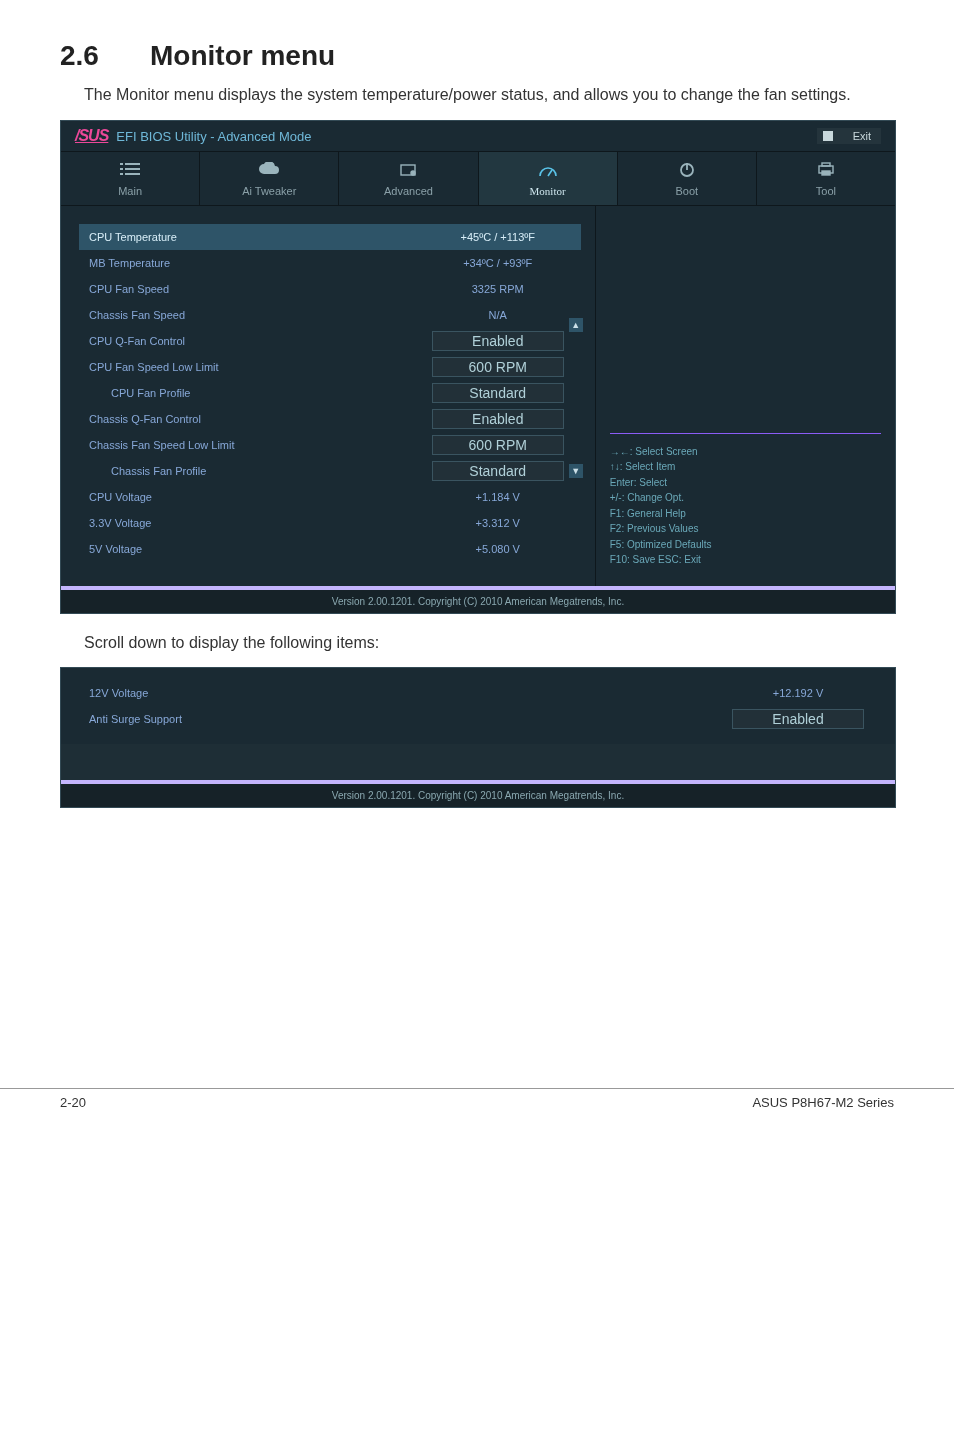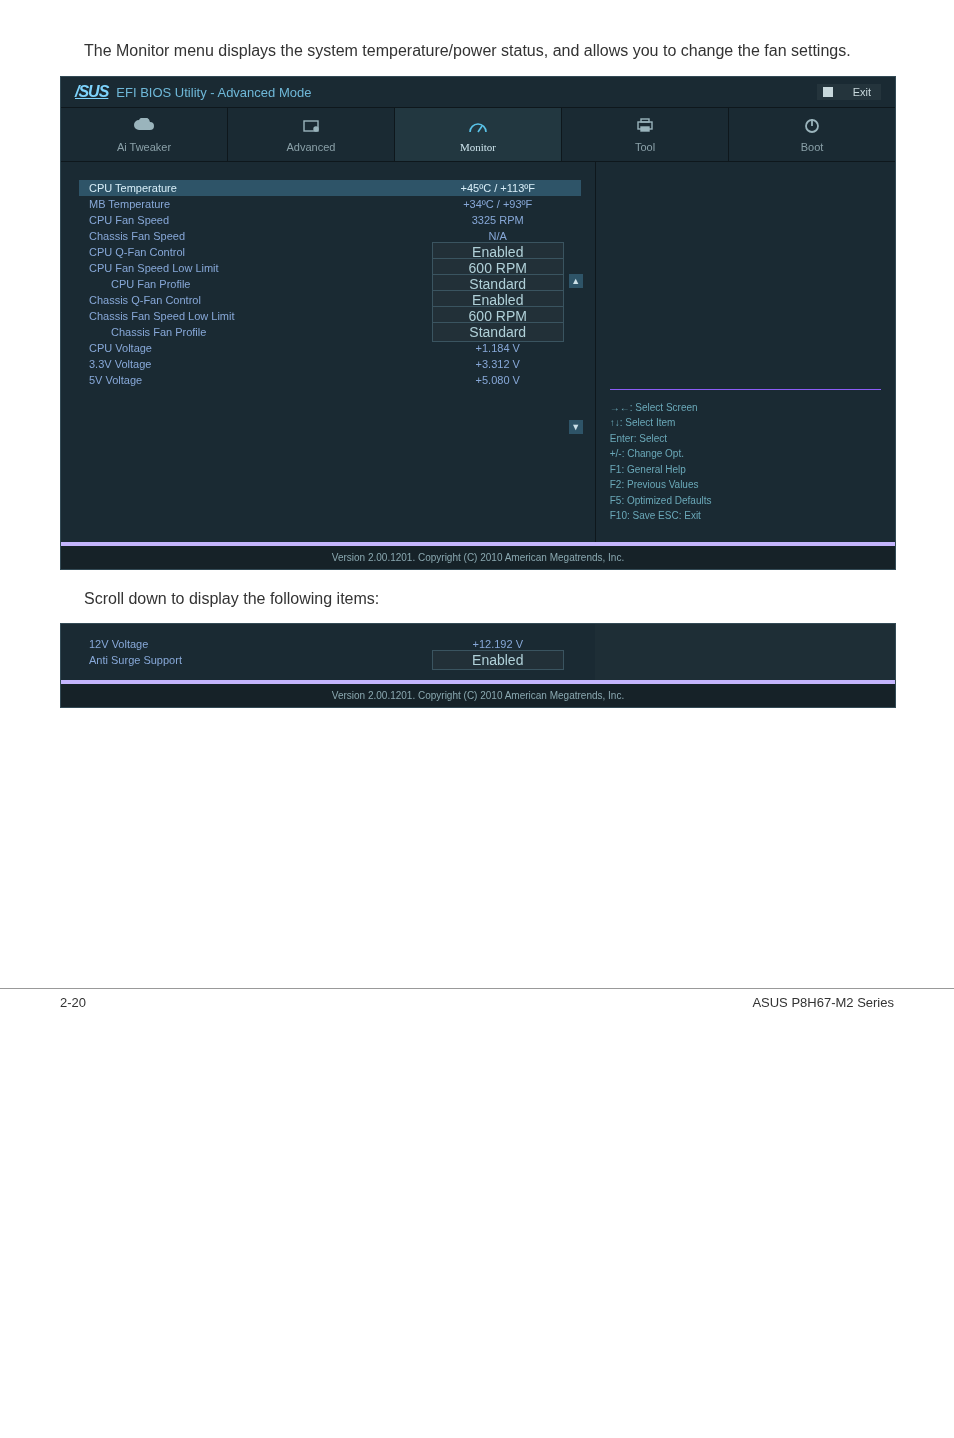--- a/index.html
+++ b/index.html
@@ -38,21 +38,21 @@
     justify-content: space-between;
     align-items: center;
     padding: 6px 14px;
     border-bottom: 1px solid #0e171c;
   }
   .bios-title-left { display:flex; align-items:baseline; gap:8px; }
   .asus-logo {
     font-style: italic;
     font-weight: bold;
     font-size: 16px;
-    color: #7dd3fc;
+    color: #ec4899;
     letter-spacing: -1px;
     text-decoration: underline;
   }
   .bios-title-text { color:#6fb8d8; font-size:13px; }
   .exit-btn {
     background:#24343c;
     padding:2px 10px 2px 6px;
     display:flex; align-items:center; gap:20px;
     font-size:11px; color:#c8d8dc;
   }
@@ -86,21 +86,21 @@
   .bios-right {
     flex:1;
     border-left:1px solid #0e171c;
     padding:18px 14px;
     display:flex;
     flex-direction:column;
   }
   .row {
     display:flex;
     align-items:center;
-    height:16px;
+    height:26px;
     padding-left:28px;
     padding-right:22px;
     color:#87a8d8;
     font-size:11px;
   }
   .row.indent { padding-left:50px; }
   .row .lbl{ flex:1; }
   .row .val{ width:150px; text-align:center; color:#87a8d8;}
   .row.selected {
     margin-left:18px; margin-right:14px;
@@ -140,55 +140,71 @@
   }
   .footer {
     text-align:center;
     padding:6px 0;
     font-size:10px;
     color:#8aa8b0;
     border-top:4px solid #c4b5fd;
     background:#162228;
   }
   
-  .bios-window.short .bios-body{min-height:0;}
+  .bios-window.short .bios-body{min-height:0;flex-direction:column;}
   .bios-window.short .bios-left{padding:12px 0;}
   .bios-window.short .bios-right{border-left:none;background:#1e2e36;}
   
   .pagefoot{
     border-top:1px solid #999;
     margin-top:260px;
     padding:6px 60px 30px 60px;
     display:flex;
     justify-content:space-between;
     font-size:13px;
     color:#333;
   }
 </style>
 </head>
 <body>
 
 <div class="page">
+  <div class="heading">
+    <span class="num">2.6</span><span>Monitor menu</span>
+  </div>
   <div class="bodytext">The Monitor menu displays the system temperature/power status, and allows you to change the fan settings.</div>
 
   <div class="bios-window">
     <div class="bios-titlebar">
       <div class="bios-title-left">
         <span class="asus-logo">/SUS</span>
         <span class="bios-title-text">EFI BIOS Utility - Advanced Mode</span>
       </div>
       <div class="exit-btn">
         <span class="exit-icon"></span>
         <span>Exit</span>
       </div>
     </div>
 
     <div class="tabbar">
       <div class="tab">
         <span class="tab-icon">
+            <svg width="20" height="14" viewBox="0 0 20 14" fill="currentColor">
+              <rect x="0" y="1" width="3" height="2"></rect>
+              <rect x="5" y="1" width="15" height="2"></rect>
+              <rect x="0" y="6" width="3" height="2"></rect>
+              <rect x="5" y="6" width="15" height="2"></rect>
+              <rect x="0" y="11" width="3" height="2"></rect>
+              <rect x="5" y="11" width="15" height="2"></rect>
+            </svg>
+          </span>
+        <span>Main</span>
+      </div>
+      <div class="tab">
+        <span class="tab-icon">
             <svg width="22" height="14" viewBox="0 0 22 14" fill="currentColor">
               <path d="M6 12a5 5 0 010-10 6 6 0 0111 2 4 4 0 010 8H6z"></path>
             </svg>
           </span>
         <span>Ai Tweaker</span>
       </div>
       <div class="tab">
         <span class="tab-icon">
             <svg width="18" height="16" viewBox="0 0 18 16" fill="none" stroke="currentColor" stroke-width="1.4">
               <rect x="2" y="3" width="14" height="10"></rect>
@@ -198,39 +214,39 @@
         <span>Advanced</span>
       </div>
       <div class="tab active">
         <span class="tab-icon">
             <svg width="20" height="16" viewBox="0 0 20 16" fill="none" stroke="currentColor" stroke-width="1.6">
               <path d="M2 14a8 8 0 0116 0"></path>
               <line x1="10" y1="14" x2="14" y2="8"></line>
             </svg>
           </span>
         <span>Monitor</span>
+      </div>
+      <div class="tab">
+        <span class="tab-icon">
+            <svg width="16" height="16" viewBox="0 0 16 16" fill="none" stroke="currentColor" stroke-width="1.8">
+              <circle cx="8" cy="8" r="6"></circle>
+              <line x1="8" y1="1" x2="8" y2="8"></line>
+            </svg>
+          </span>
+        <span>Boot</span>
       </div>
       <div class="tab">
         <span class="tab-icon">
             <svg width="18" height="14" viewBox="0 0 18 14" fill="none" stroke="currentColor" stroke-width="1.4">
               <rect x="2" y="4" width="14" height="7"></rect>
               <rect x="5" y="1" width="8" height="3"></rect>
               <rect x="5" y="9" width="8" height="4" fill="currentColor"></rect>
             </svg>
           </span>
         <span>Tool</span>
-      </div>
-      <div class="tab">
-        <span class="tab-icon">
-            <svg width="16" height="16" viewBox="0 0 16 16" fill="none" stroke="currentColor" stroke-width="1.8">
-              <circle cx="8" cy="8" r="6"></circle>
-              <line x1="8" y1="1" x2="8" y2="8"></line>
-            </svg>
-          </span>
-        <span>Boot</span>
       </div>
     </div>
 
     <div class="bios-body">
       <div class="bios-left">
 
         <div id="rows-container">
             <div class="row selected">
               <span class="lbl">CPU Temperature</span>
               <span class="val">+45ºC / +113ºF</span>

